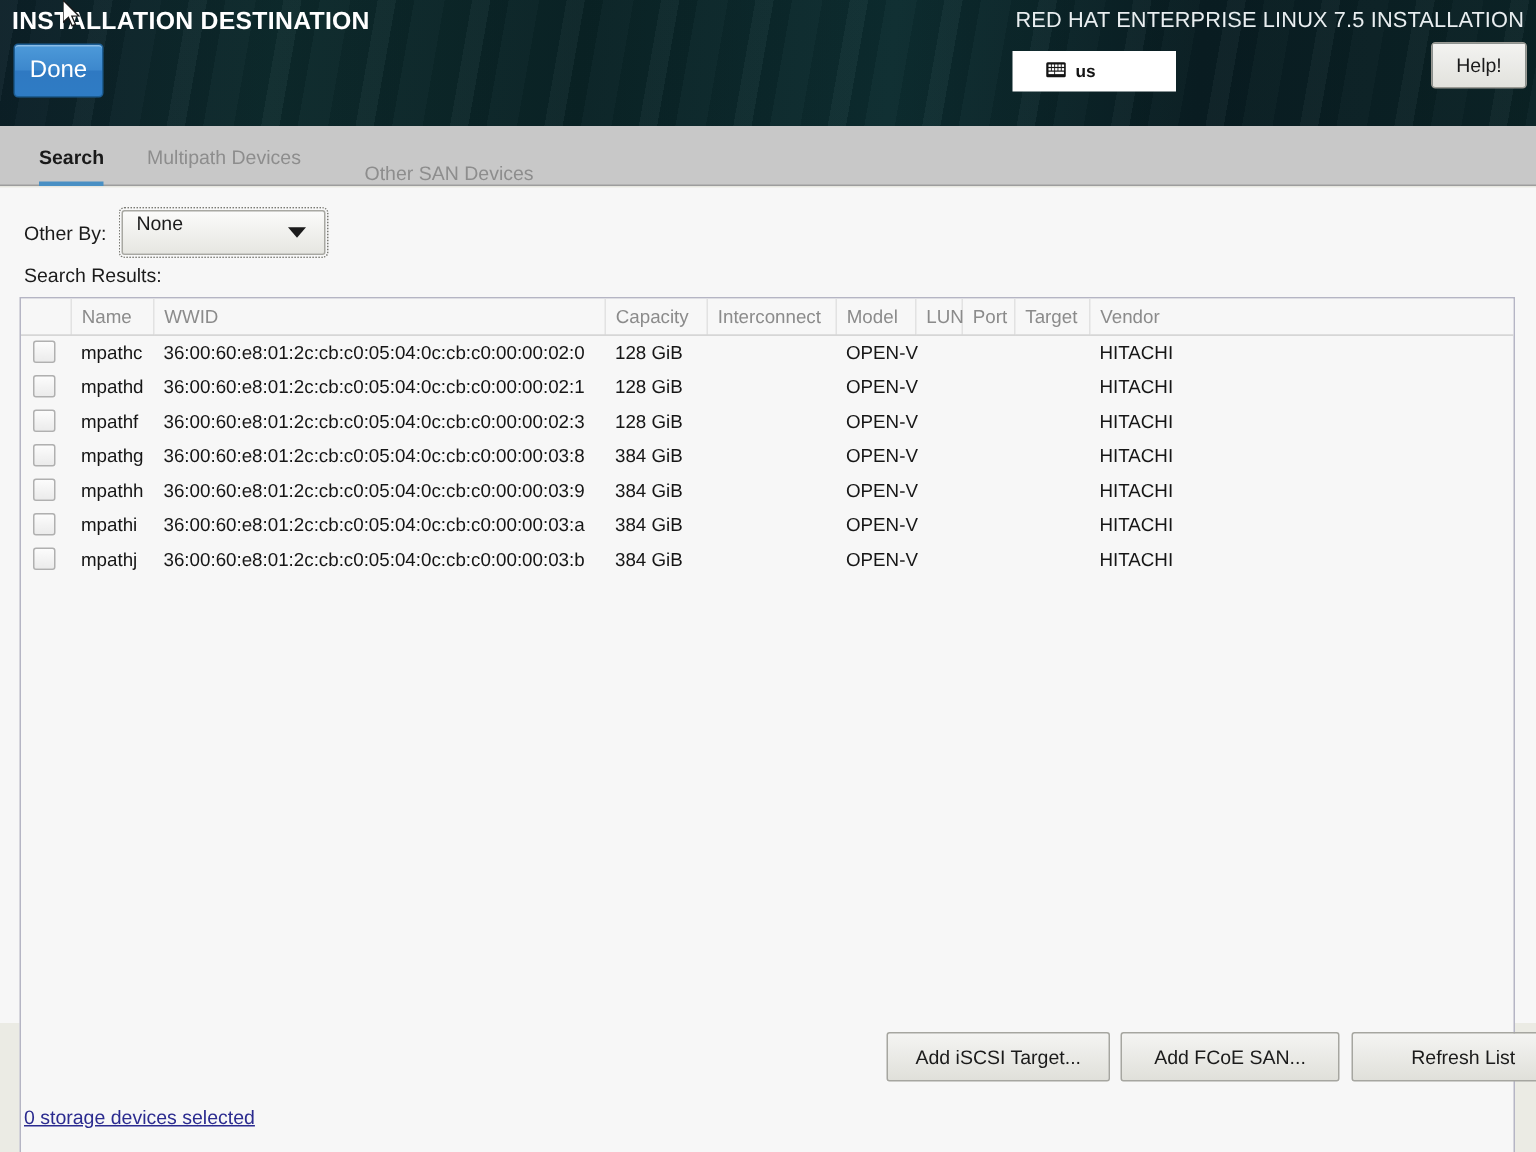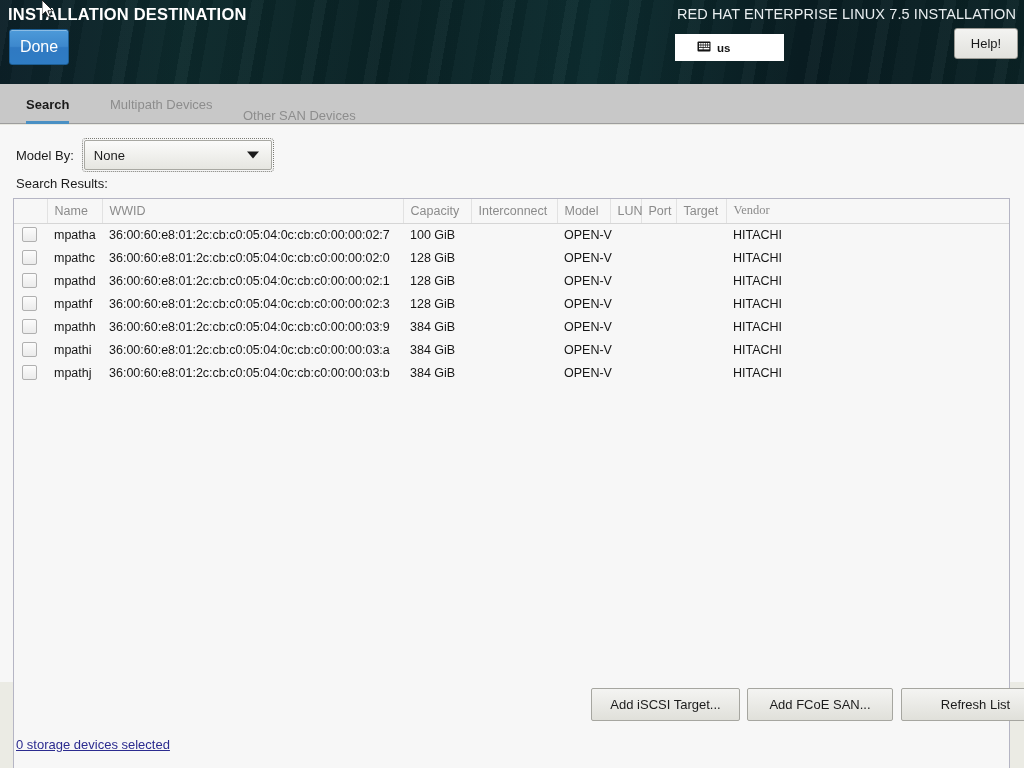--- a/index.html
+++ b/index.html
@@ -92,24 +92,24 @@
     background: #f7f7f7;
   }
 
   #search-by-row {
     position: absolute; left: 16px; top: 15px;
     display: flex; align-items: center; gap: 10px;
   }
   #search-by-label { font-size: 13px; color: #1b1b1b; }
   #search-by-select {
     position: relative;
-    width: 188px; height: 30px;
+    width: 136px; height: 30px;
     border: 1px solid #a8a8a2; border-radius: 2px;
     background: linear-gradient(180deg, #fbfbfa 0%, #e6e6e1 100%);
-    display: flex; align-items: center;
+    display: flex; align-items: flex-start;
     cursor: pointer;
     outline: 1px dotted #7a7a74; outline-offset: 1px;
   }
   #search-by-value { font-size: 13px; color: #1b1b1b; padding-left: 9px; }
   #select-arrow {
     position: absolute; right: 12px; top: 50%;
     transform: translateY(-50%);
     width: 0; height: 0;
     border-left: 6px solid transparent; border-right: 6px solid transparent;
     border-top: 7px solid #1b1b1b;
@@ -132,21 +132,21 @@
   thead th {
     height: 24px;
     font-size: 12.5px; font-weight: normal; color: #8b8b8b;
     text-align: left;
     background: #f7f7f7;
     border-bottom: 1px solid #d6d6d6;
     border-right: 1px solid #e2e2e2;
     padding: 0 0 0 7px;
     white-space: nowrap;
   }
-  thead th:last-child { border-right: none; font-family: Liberation Serif, serif; }
+  thead th:last-child { border-right: none; }
   thead th.col-check { border-right: 1px solid #e2e2e2; }
   tbody td {
     height: 23px;
     font-size: 12.5px; color: #161616;
     padding: 0 0 0 7px;
     white-space: nowrap;
     vertical-align: middle;
   }
   .col-check  { width: 33px; }
   .col-name   { width: 55px; }
@@ -233,33 +233,33 @@
 
   <svg id="cursor" viewBox="0 0 14 20">
     <polygon points="0,0 0,15 3.6,11.6 6.1,17.2 8.3,16.2 5.9,10.8 10.6,10.6" fill="#ffffff" stroke="#1a1a1a" stroke-width="0.9"></polygon>
   </svg>
 </div>
 
 <div id="tabbar">
   <div class="tab active" style="left:12px;">
     <span>Search</span>
   </div>
-  <div class="tab" style="left:96px;">
+  <div class="tab" style="left:84px;">
     <span>Multipath Devices</span>
   </div>
   <div class="tab" style="left:229px;margin-top:11px;">
     <span>Other SAN Devices</span>
   </div>
 </div>
 
 <div id="content">
   <div id="content-inner"></div>
 
   <div id="search-by-row">
-    <span id="search-by-label">Model By:</span>
+    <span id="search-by-label">Other By:</span>
     <div id="search-by-select">
       <span id="search-by-value">None</span>
       <span id="select-arrow"></span>
     </div>
   </div>
 
   <div id="search-results-label">Search Results:</div>
 
   <div id="table-wrap">
     <table>
@@ -287,34 +287,20 @@
           <th>Port</th>
           <th>Target</th>
           <th>Vendor</th>
         </tr>
       </thead>
       <tbody id="table-body">
           <tr>
             <td>
               <span class="row-checkbox"></span>
             </td>
-            <td>mpatha</td>
-            <td>36:00:60:e8:01:2c:cb:c0:05:04:0c:cb:c0:00:00:02:7</td>
-            <td>100 GiB</td>
-            <td></td>
-            <td>OPEN-V</td>
-            <td></td>
-            <td></td>
-            <td></td>
-            <td>HITACHI</td>
-          </tr>
-          <tr>
-            <td>
-              <span class="row-checkbox"></span>
-            </td>
             <td>mpathc</td>
             <td>36:00:60:e8:01:2c:cb:c0:05:04:0c:cb:c0:00:00:02:0</td>
             <td>128 GiB</td>
             <td></td>
             <td>OPEN-V</td>
             <td></td>
             <td></td>
             <td></td>
             <td>HITACHI</td>
           </tr>
@@ -332,20 +318,34 @@
             <td></td>
             <td>HITACHI</td>
           </tr>
           <tr>
             <td>
               <span class="row-checkbox"></span>
             </td>
             <td>mpathf</td>
             <td>36:00:60:e8:01:2c:cb:c0:05:04:0c:cb:c0:00:00:02:3</td>
             <td>128 GiB</td>
+            <td></td>
+            <td>OPEN-V</td>
+            <td></td>
+            <td></td>
+            <td></td>
+            <td>HITACHI</td>
+          </tr>
+          <tr>
+            <td>
+              <span class="row-checkbox"></span>
+            </td>
+            <td>mpathg</td>
+            <td>36:00:60:e8:01:2c:cb:c0:05:04:0c:cb:c0:00:00:03:8</td>
+            <td>384 GiB</td>
             <td></td>
             <td>OPEN-V</td>
             <td></td>
             <td></td>
             <td></td>
             <td>HITACHI</td>
           </tr>
           <tr>
             <td>
               <span class="row-checkbox"></span>

